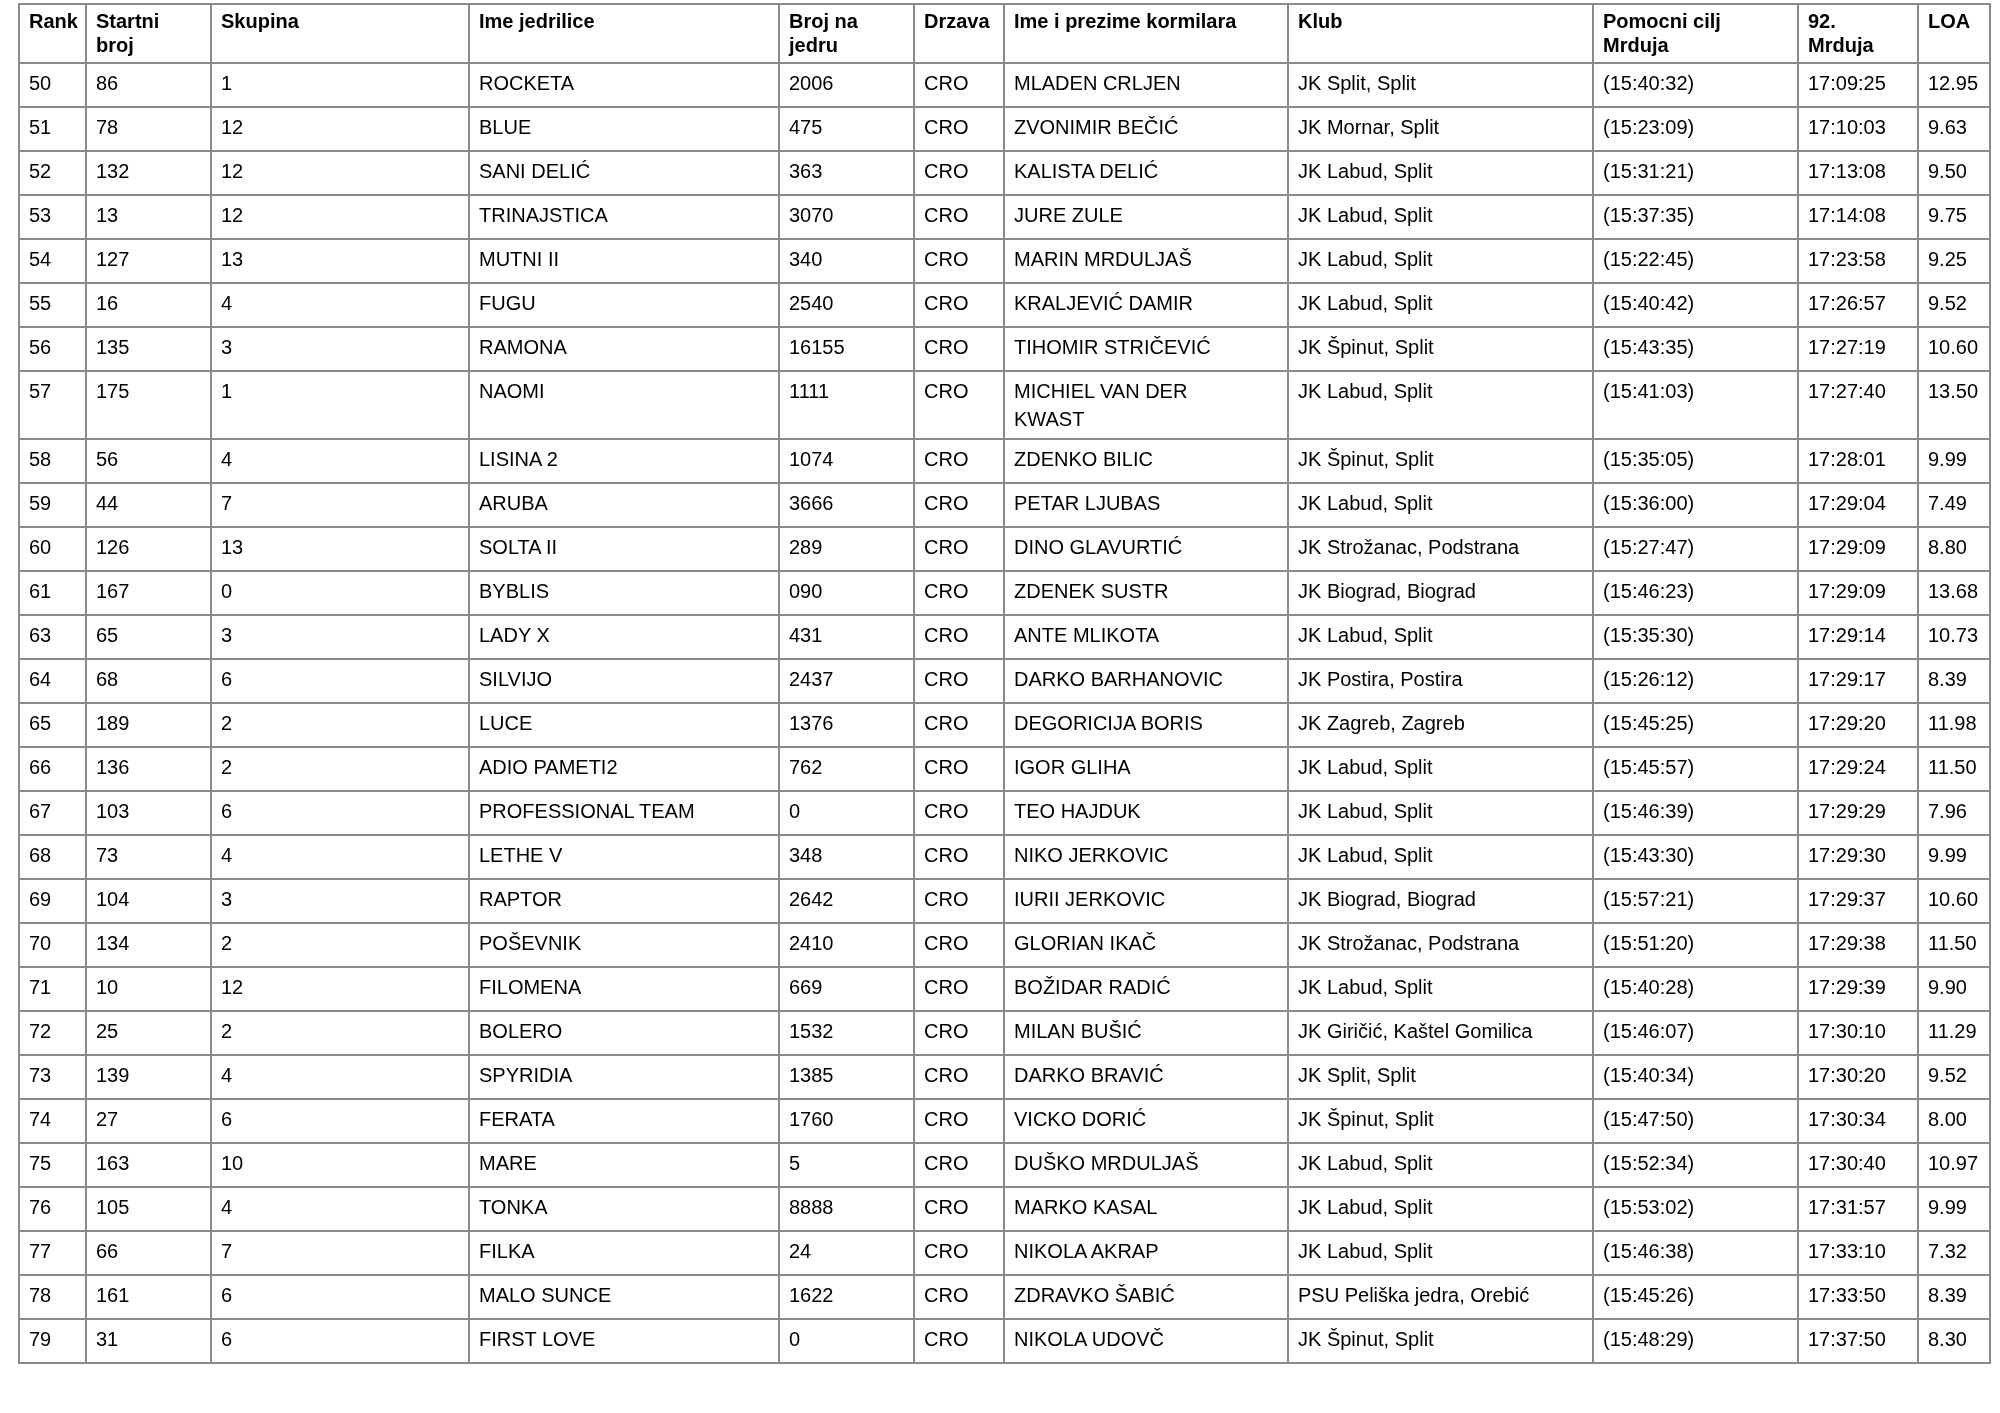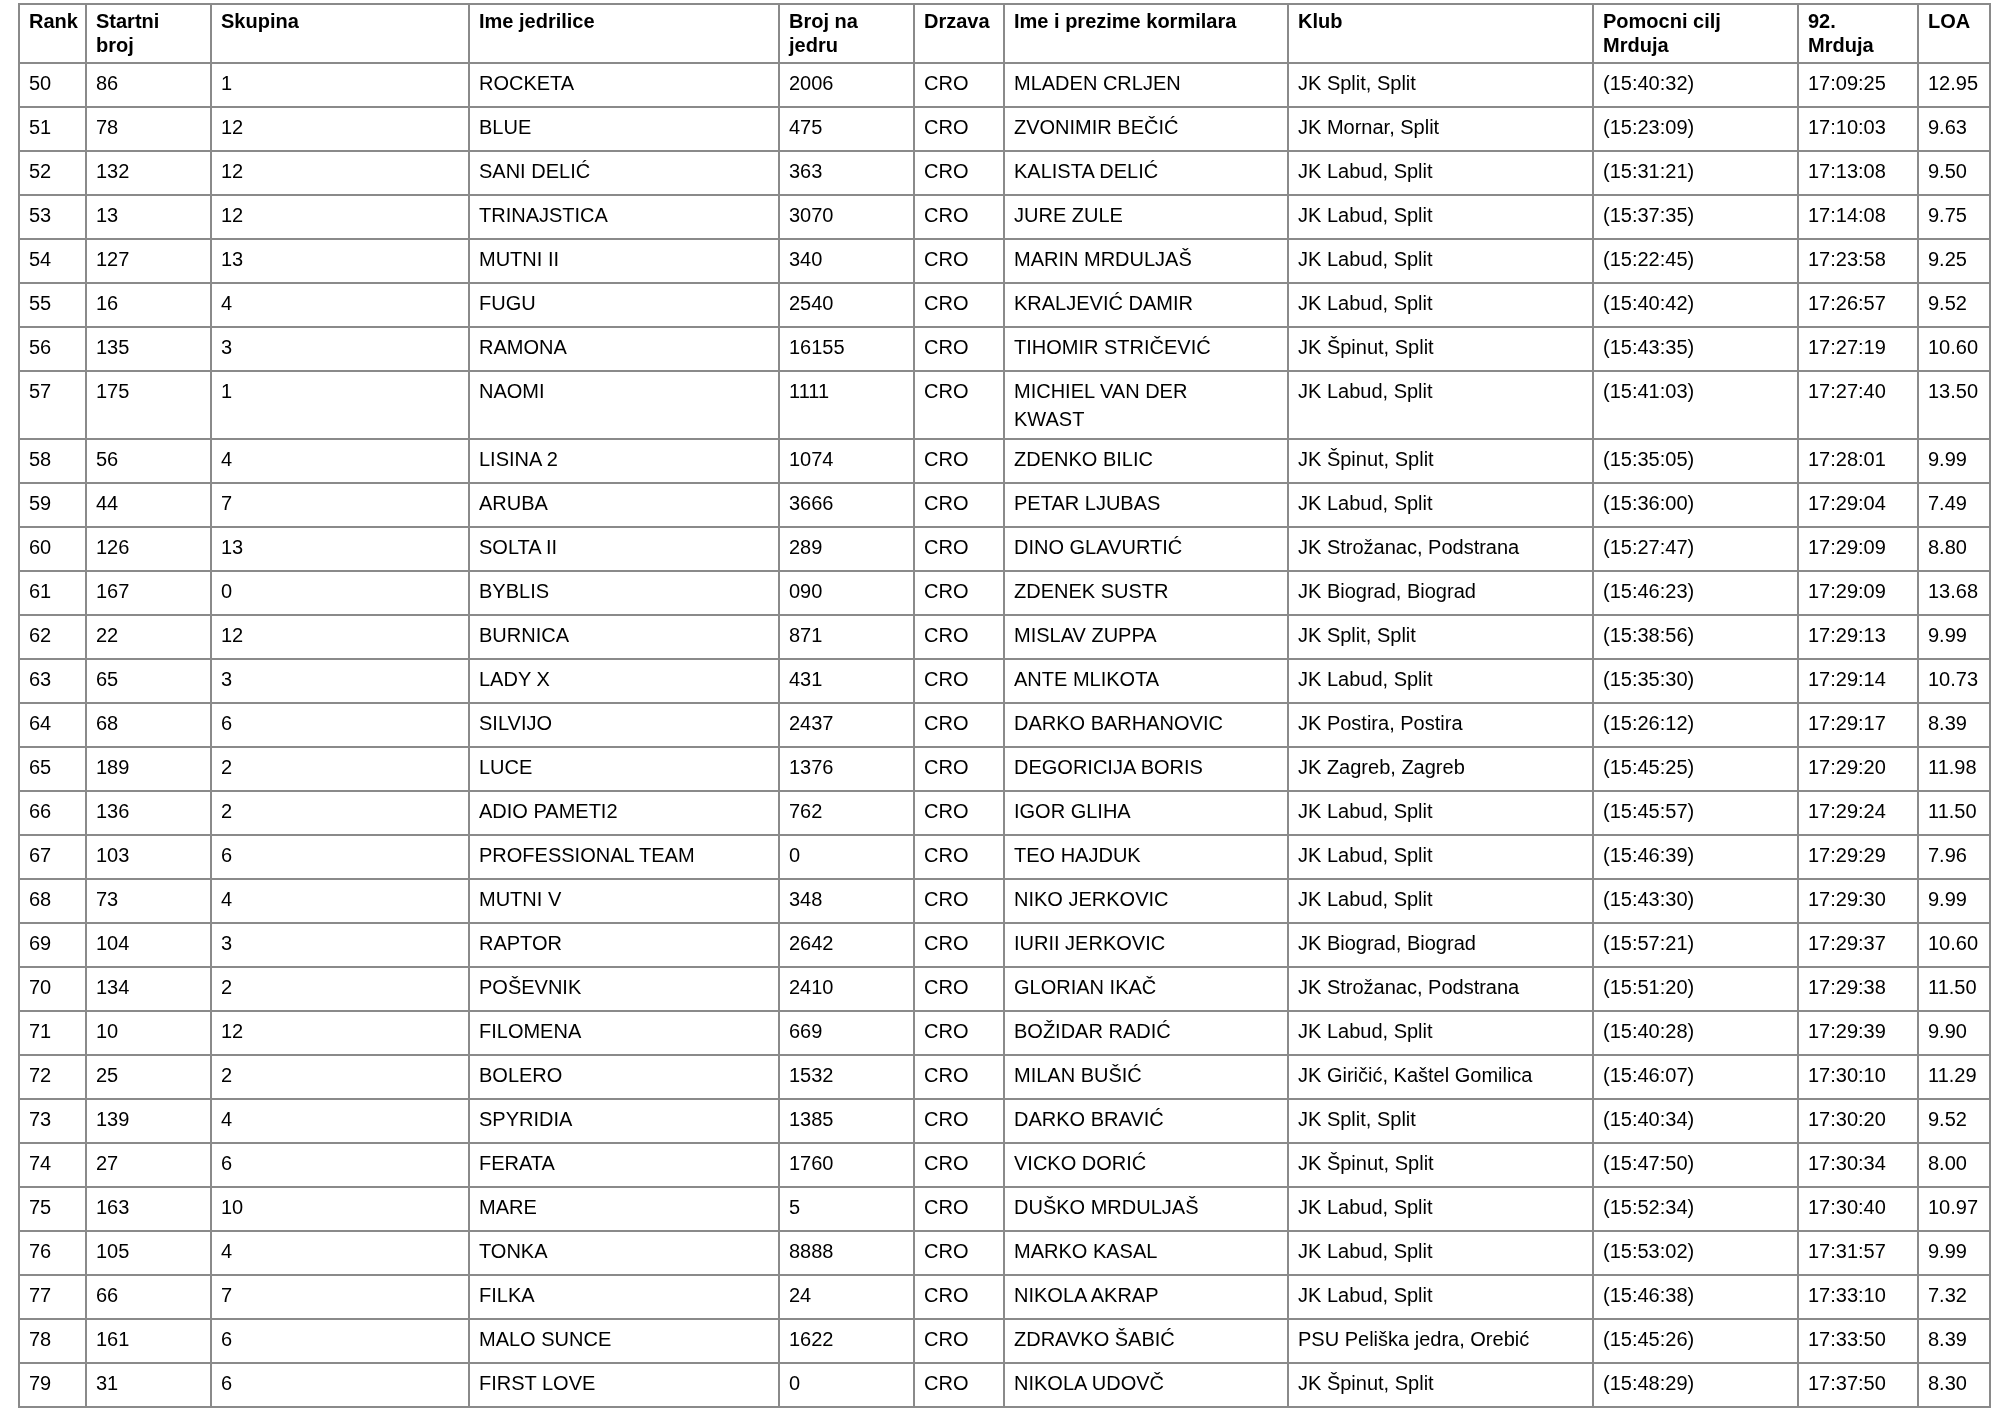--- a/index.html
+++ b/index.html
@@ -232,33 +232,20 @@
           <td>BYBLIS</td>
           <td>090</td>
           <td>CRO</td>
           <td>ZDENEK SUSTR</td>
           <td>JK Biograd, Biograd</td>
           <td>(15:46:23)</td>
           <td>17:29:09</td>
           <td>13.68</td>
         </tr>
         <tr>
-          <td>62</td>
-          <td>22</td>
-          <td>12</td>
-          <td>BURNICA</td>
-          <td>871</td>
-          <td>CRO</td>
-          <td>MISLAV ZUPPA</td>
-          <td>JK Split, Split</td>
-          <td>(15:38:56)</td>
-          <td>17:29:13</td>
-          <td>9.99</td>
-        </tr>
-        <tr>
           <td>63</td>
           <td>65</td>
           <td>3</td>
           <td>LADY X</td>
           <td>431</td>
           <td>CRO</td>
           <td>ANTE MLIKOTA</td>
           <td>JK Labud, Split</td>
           <td>(15:35:30)</td>
           <td>17:29:14</td>
@@ -313,21 +300,21 @@
           <td>TEO HAJDUK</td>
           <td>JK Labud, Split</td>
           <td>(15:46:39)</td>
           <td>17:29:29</td>
           <td>7.96</td>
         </tr>
         <tr>
           <td>68</td>
           <td>73</td>
           <td>4</td>
-          <td>MUTNI V</td>
+          <td>LETHE V</td>
           <td>348</td>
           <td>CRO</td>
           <td>NIKO JERKOVIC</td>
           <td>JK Labud, Split</td>
           <td>(15:43:30)</td>
           <td>17:29:30</td>
           <td>9.99</td>
         </tr>
         <tr>
           <td>69</td>

